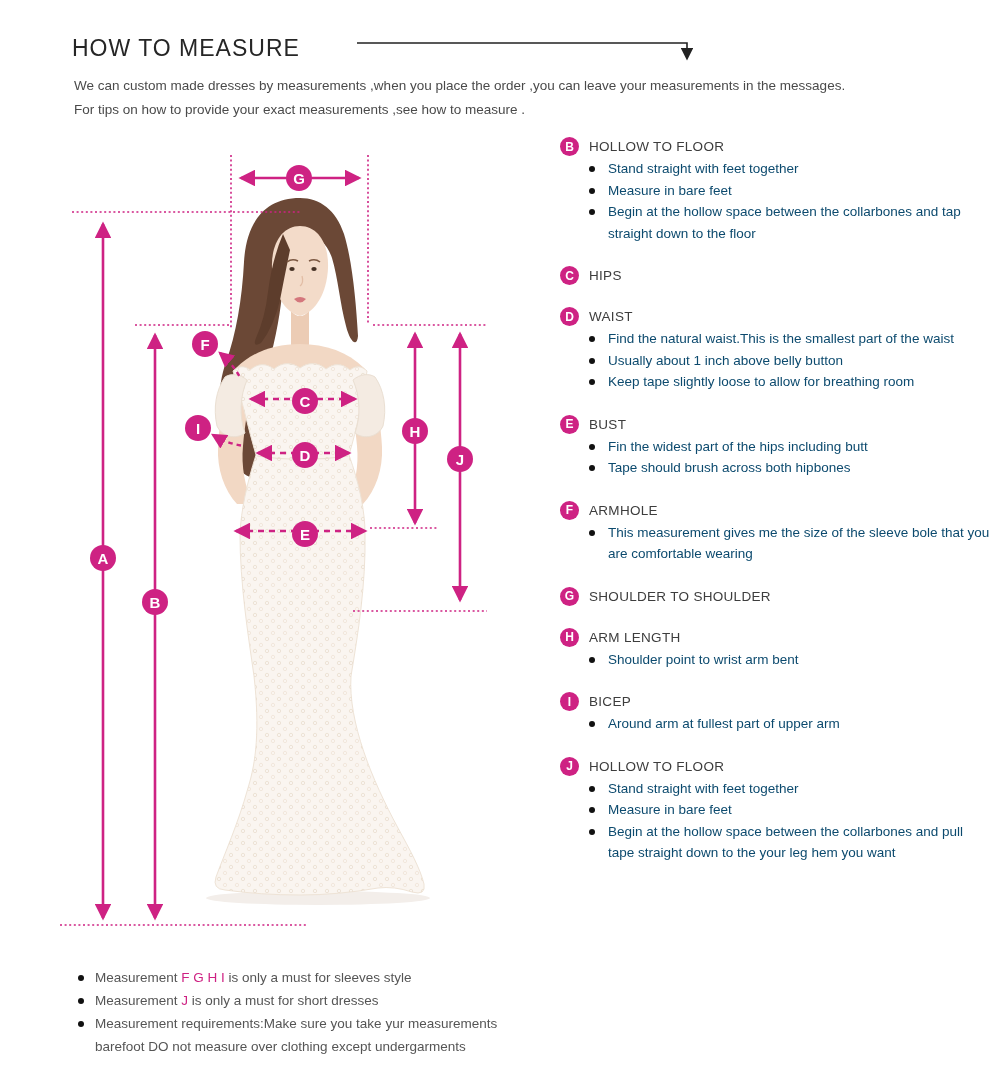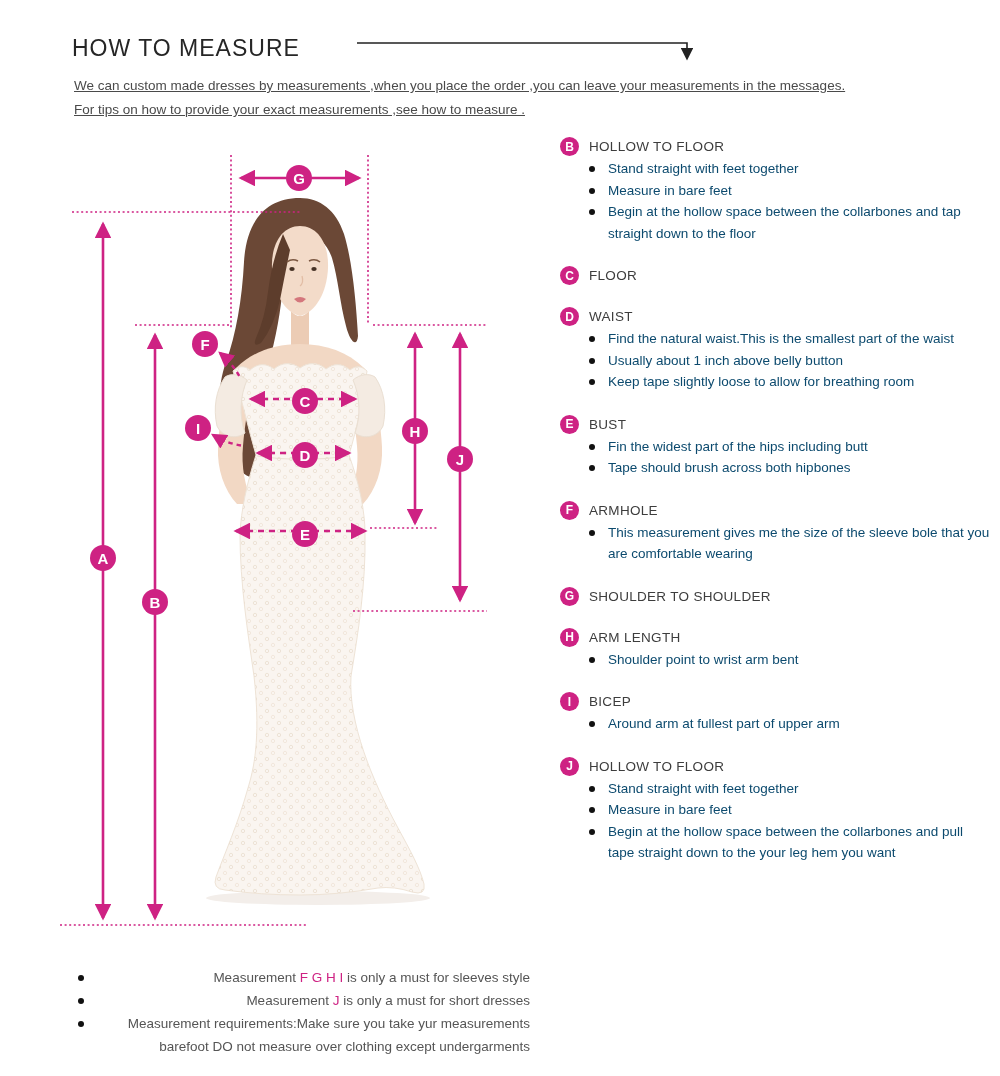--- a/index.html
+++ b/index.html
@@ -3,36 +3,36 @@
 <meta charset="utf-8">
 <style>
   :root{ --accent:#ce2283; }
   html,body{margin:0;padding:0;background:#fff;}
   .page{position:relative;width:1000px;height:1076px;background:#fff;overflow:hidden;
         font-family:"Liberation Sans",sans-serif;}
   
   .title{position:absolute;left:72px;top:20px;font-size:23px;letter-spacing:1px;
          color:#262626;font-weight:500;}
   .intro{position:absolute;left:74px;top:79px;width:860px;font-size:13.5px;color:#4a4a4a;}
-  .intro p{margin:0 0 10px 0;line-height:14px;text-decoration:underline;}
+  .intro p{margin:0 0 10px 0;line-height:14px;}
   
   .diagram{position:absolute;left:0;top:0;width:1000px;height:1076px;}
   
   .measure-list{position:absolute;left:560px;top:137px;width:436px;}
   .m-sec{margin-bottom:22px;}
   .m-head{display:flex;align-items:center;gap:10px;margin-bottom:2px;}
   .m-circle{width:19px;height:19px;border-radius:50%;background:var(--accent);color:#fff;
             font-weight:bold;font-size:12px;display:flex;align-items:center;justify-content:center;flex:0 0 19px;}
   .m-title{font-size:13.5px;color:#3d3d3d;letter-spacing:.3px;}
   .m-sec ul{list-style:none;margin:2px 0 0 0;padding:0 0 0 28px;}
   .m-sec li{position:relative;padding-left:20px;font-size:13.5px;line-height:21.5px;color:#0c4a6e;width:382px;}
   .m-sec li::before{content:"";position:absolute;left:1px;top:8px;width:6px;height:6px;border-radius:50%;background:#111;}
   
   .footnotes{position:absolute;left:78px;top:966px;width:452px;}
-  .footnotes ul{list-style:none;margin:0;padding:0;text-align:right;}
+  .footnotes ul{list-style:none;margin:0;padding:0;}
   .footnotes li{position:relative;padding-left:17px;font-size:13.5px;line-height:23px;color:#555;}
   .footnotes li::before{content:"";position:absolute;left:0;top:9px;width:6px;height:6px;border-radius:50%;background:#111;}
   .hl{color:var(--accent);}
   
   .ann{stroke:var(--accent);fill:none;}
   .lbl{fill:#fff;font-weight:bold;font-size:15px;font-family:"Liberation Sans",sans-serif;}
 </style>
 </head>
 <body>
 
@@ -174,21 +174,21 @@
       <ul>
         <li>Stand straight with feet together</li>
         <li>Measure in bare feet</li>
         <li>Begin at the hollow space between the  collarbones and tap straight down to the floor</li>
       </ul>
     </section>
 
     <section class="m-sec">
       <div class="m-head">
         <span class="m-circle">C</span>
-        <span class="m-title">FLOOR</span>
+        <span class="m-title">HIPS</span>
       </div>
     </section>
 
     <section class="m-sec">
       <div class="m-head">
         <span class="m-circle">D</span>
         <span class="m-title">WAIST</span>
       </div>
       <ul>
         <li>Find the natural waist.This is the smallest part of the waist</li>

